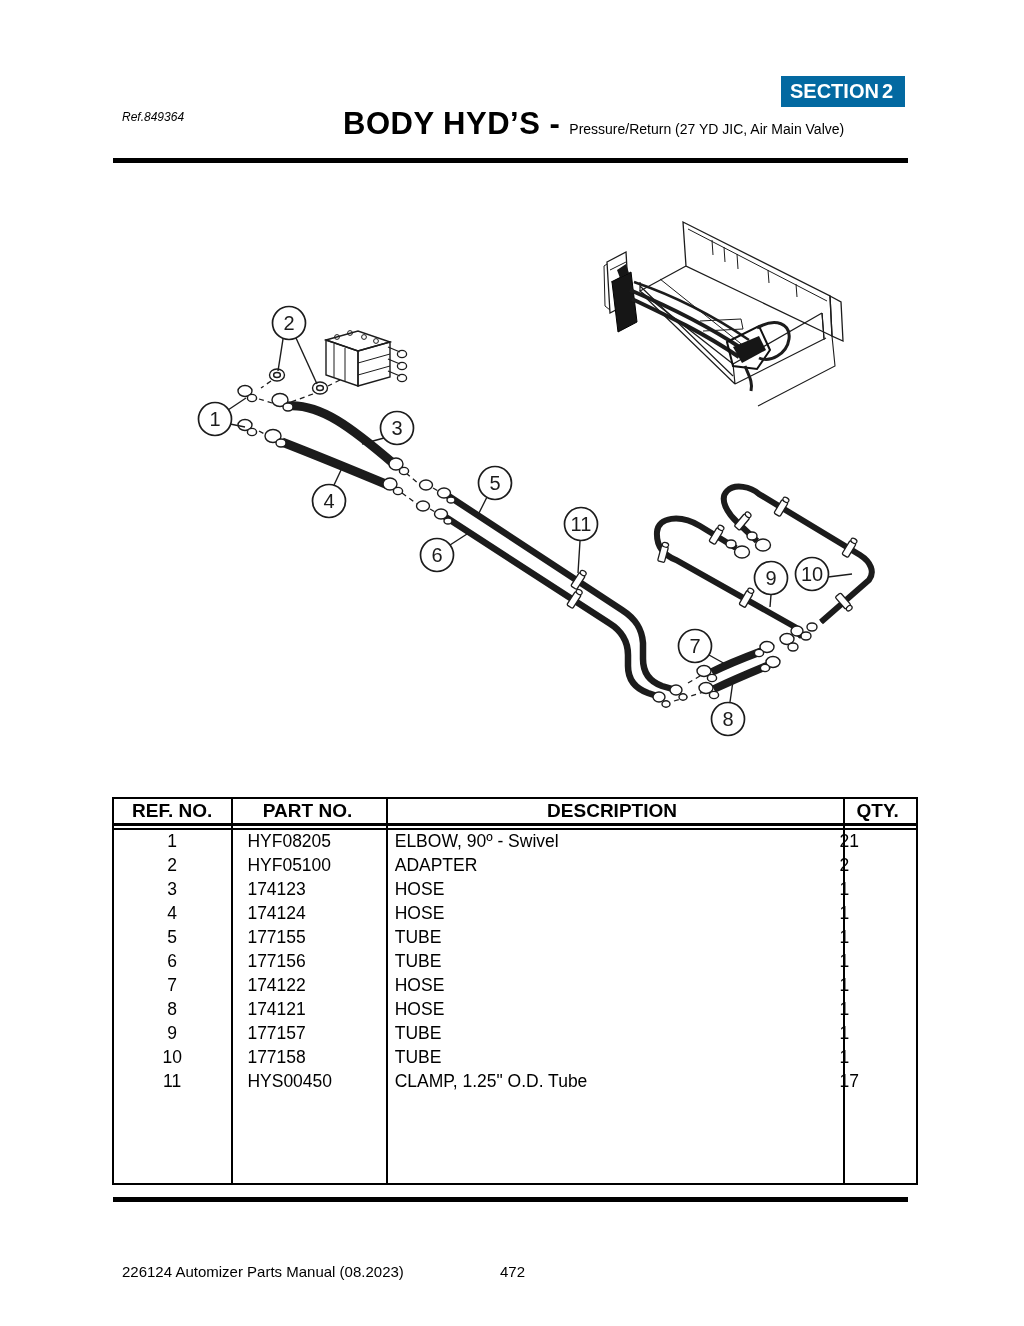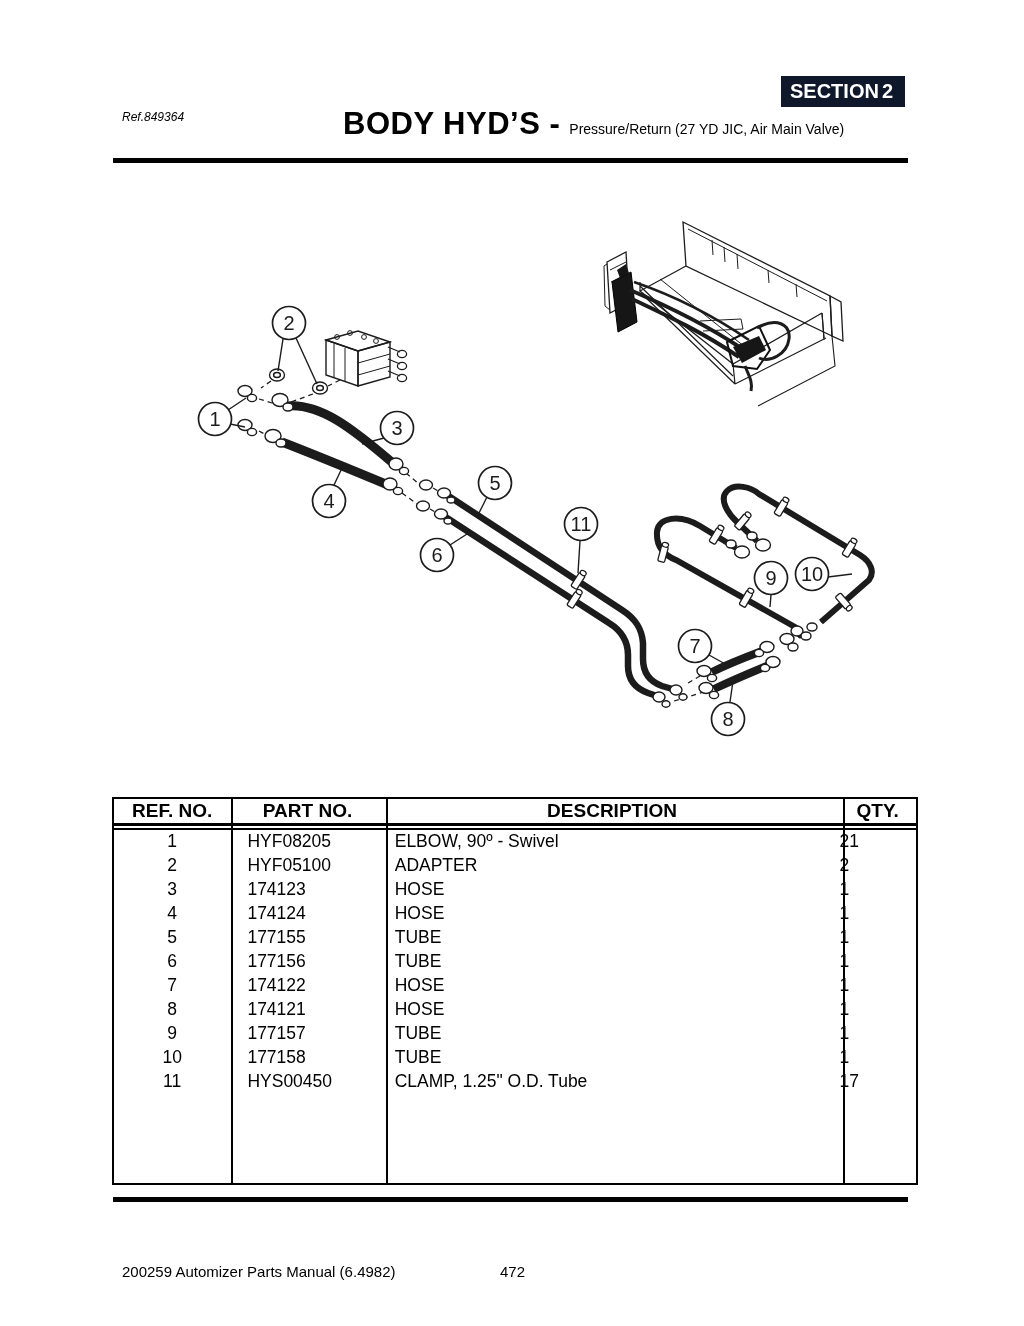--- a/index.html
+++ b/index.html
@@ -5,21 +5,21 @@
   html,body{margin:0;padding:0;background:#888;}
   .page{
     position:relative;width:1024px;height:1326px;background:#ffffff;
     font-family:"Liberation Sans",sans-serif;color:#000;overflow:hidden;
     margin:0 auto;
   }
   .abs{position:absolute;}
   
   .ref-label{left:122px;top:110px;font-size:12px;font-style:italic;}
   .section-box{
-    left:781px;top:76px;width:124px;height:31px;background:#0f172a;color:#fff;
+    left:781px;top:76px;width:124px;height:31px;background:#0369a1;color:#fff;
     display:flex;align-items:center;justify-content:space-between;
     padding:0 12px 0 9px;box-sizing:border-box;font-weight:bold;font-size:20px;
   }
   .title-wrap{left:343px;top:106px;display:flex;align-items:baseline;gap:9px;white-space:nowrap;}
   .title-main{font-size:31px;font-weight:bold;letter-spacing:0.5px;}
   .title-sub{font-size:14px;font-weight:normal;}
   .rule{background:#000;height:5px;left:113px;width:795px;}
   .rule-top{top:158px;}
   .rule-bottom{top:1197px;}
   
@@ -376,16 +376,16 @@
           <div class="col-ref">11</div>
           <div class="col-part">HYS00450</div>
           <div class="col-desc">CLAMP, 1.25" O.D. Tube</div>
           <div class="col-qty">17</div>
         </div>
       </div>
   </div>
 
   <div class="abs rule rule-bottom"></div>
 
-  <div class="abs footer-left">200259 Automizer Parts Manual (6.4982)</div>
+  <div class="abs footer-left">226124 Automizer Parts Manual (08.2023)</div>
   <div class="abs footer-page">472</div>
 
 </div>
 
 </body></html>

